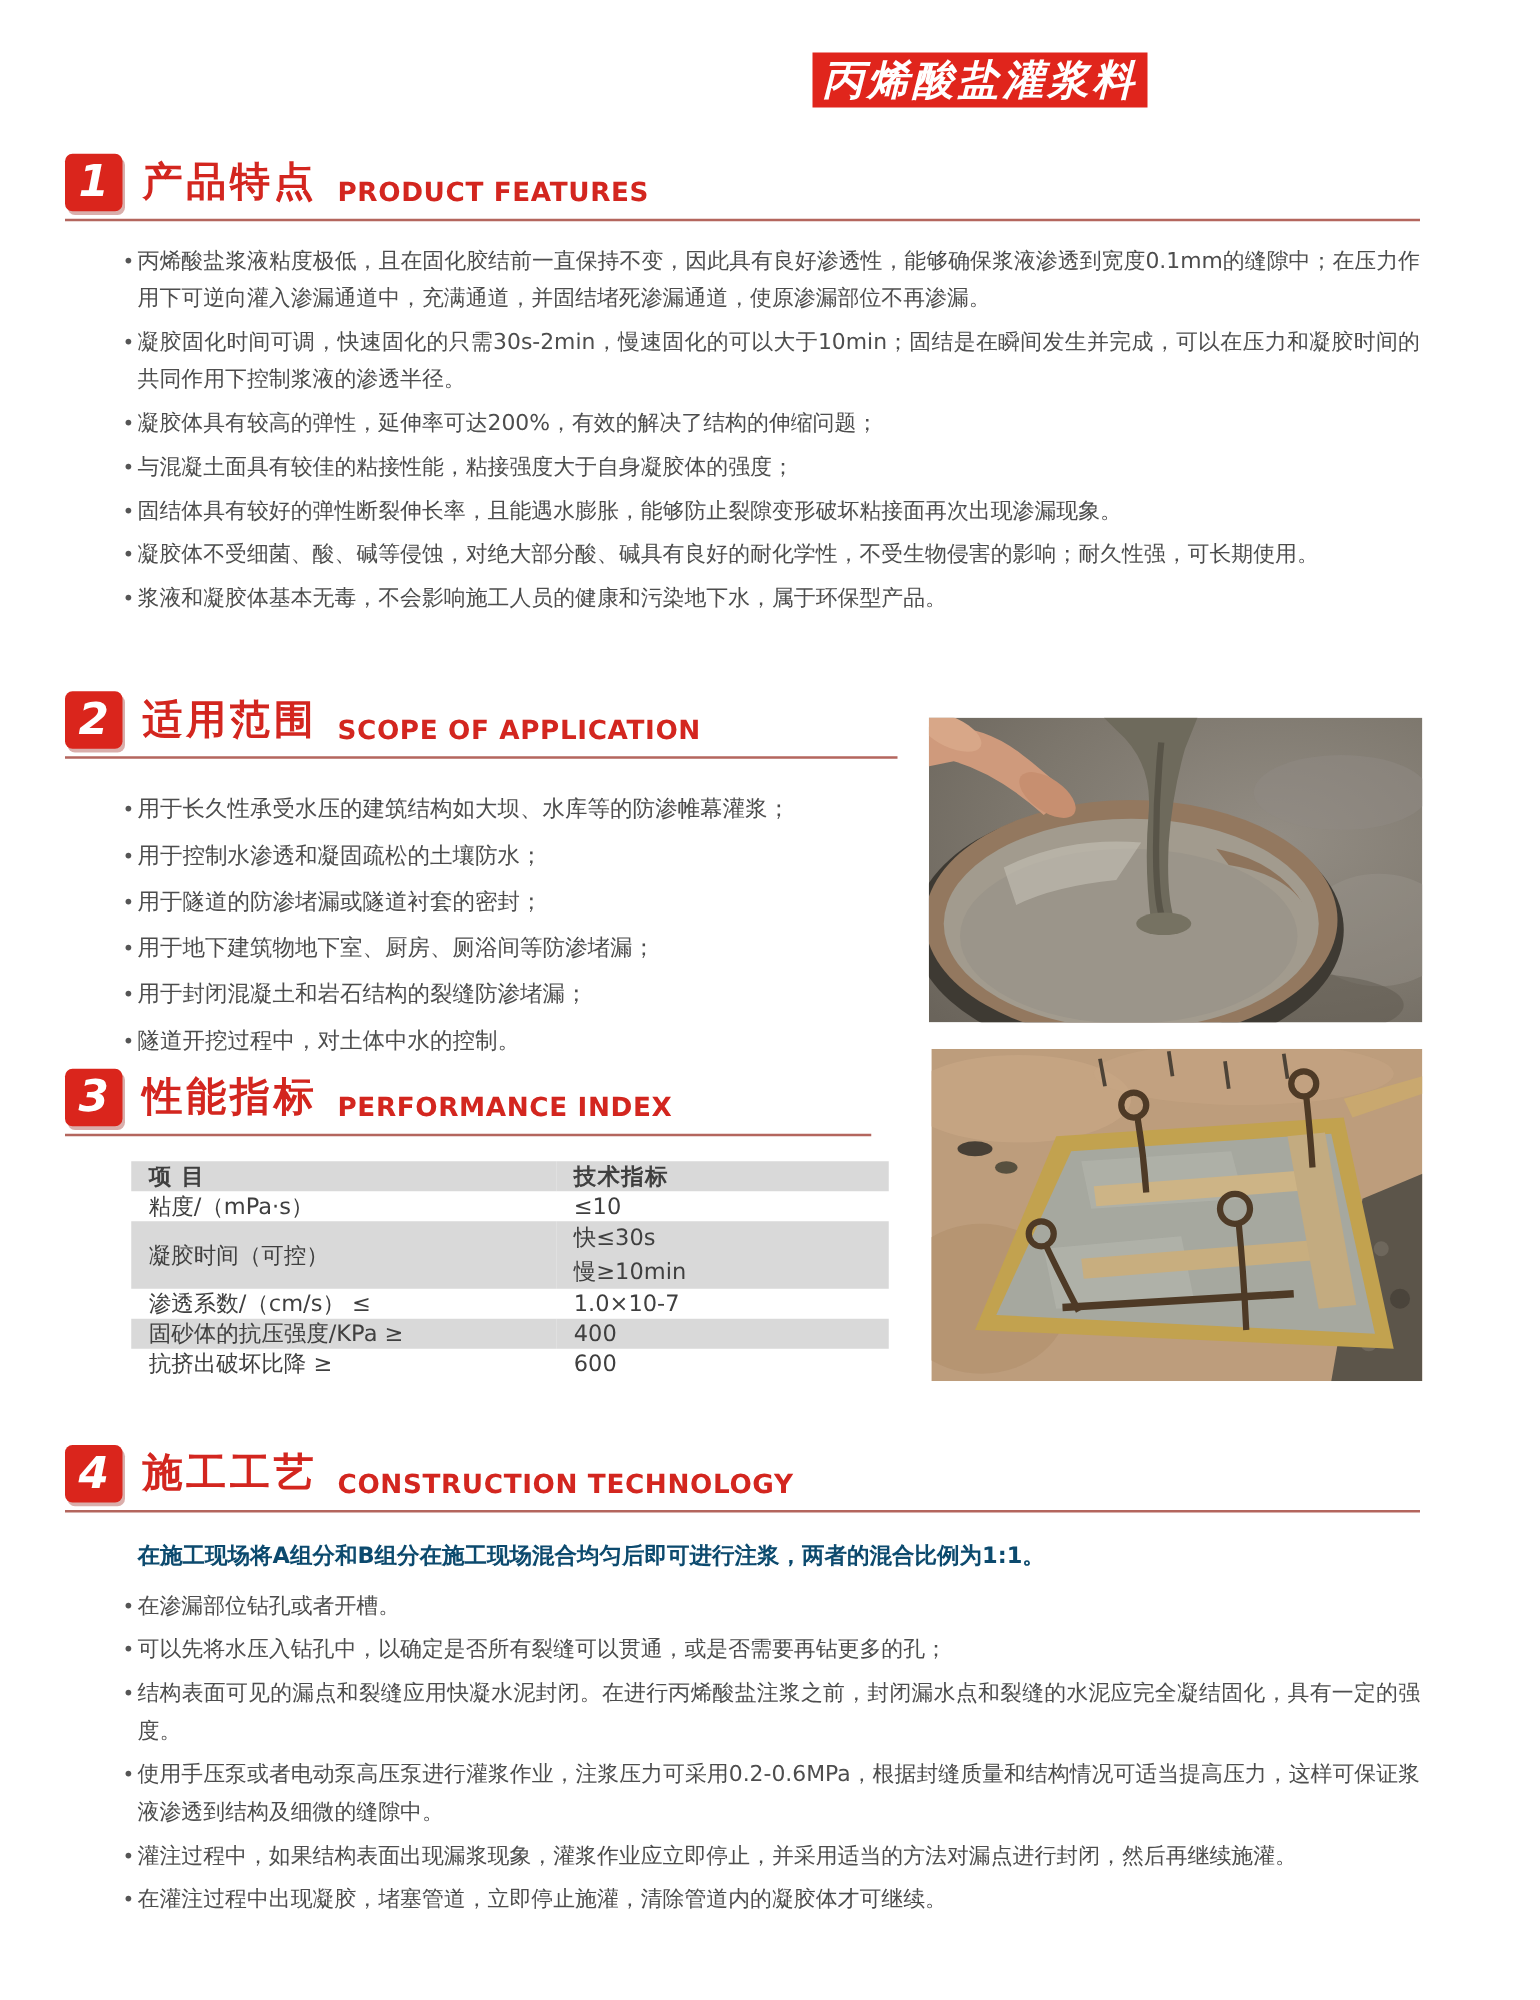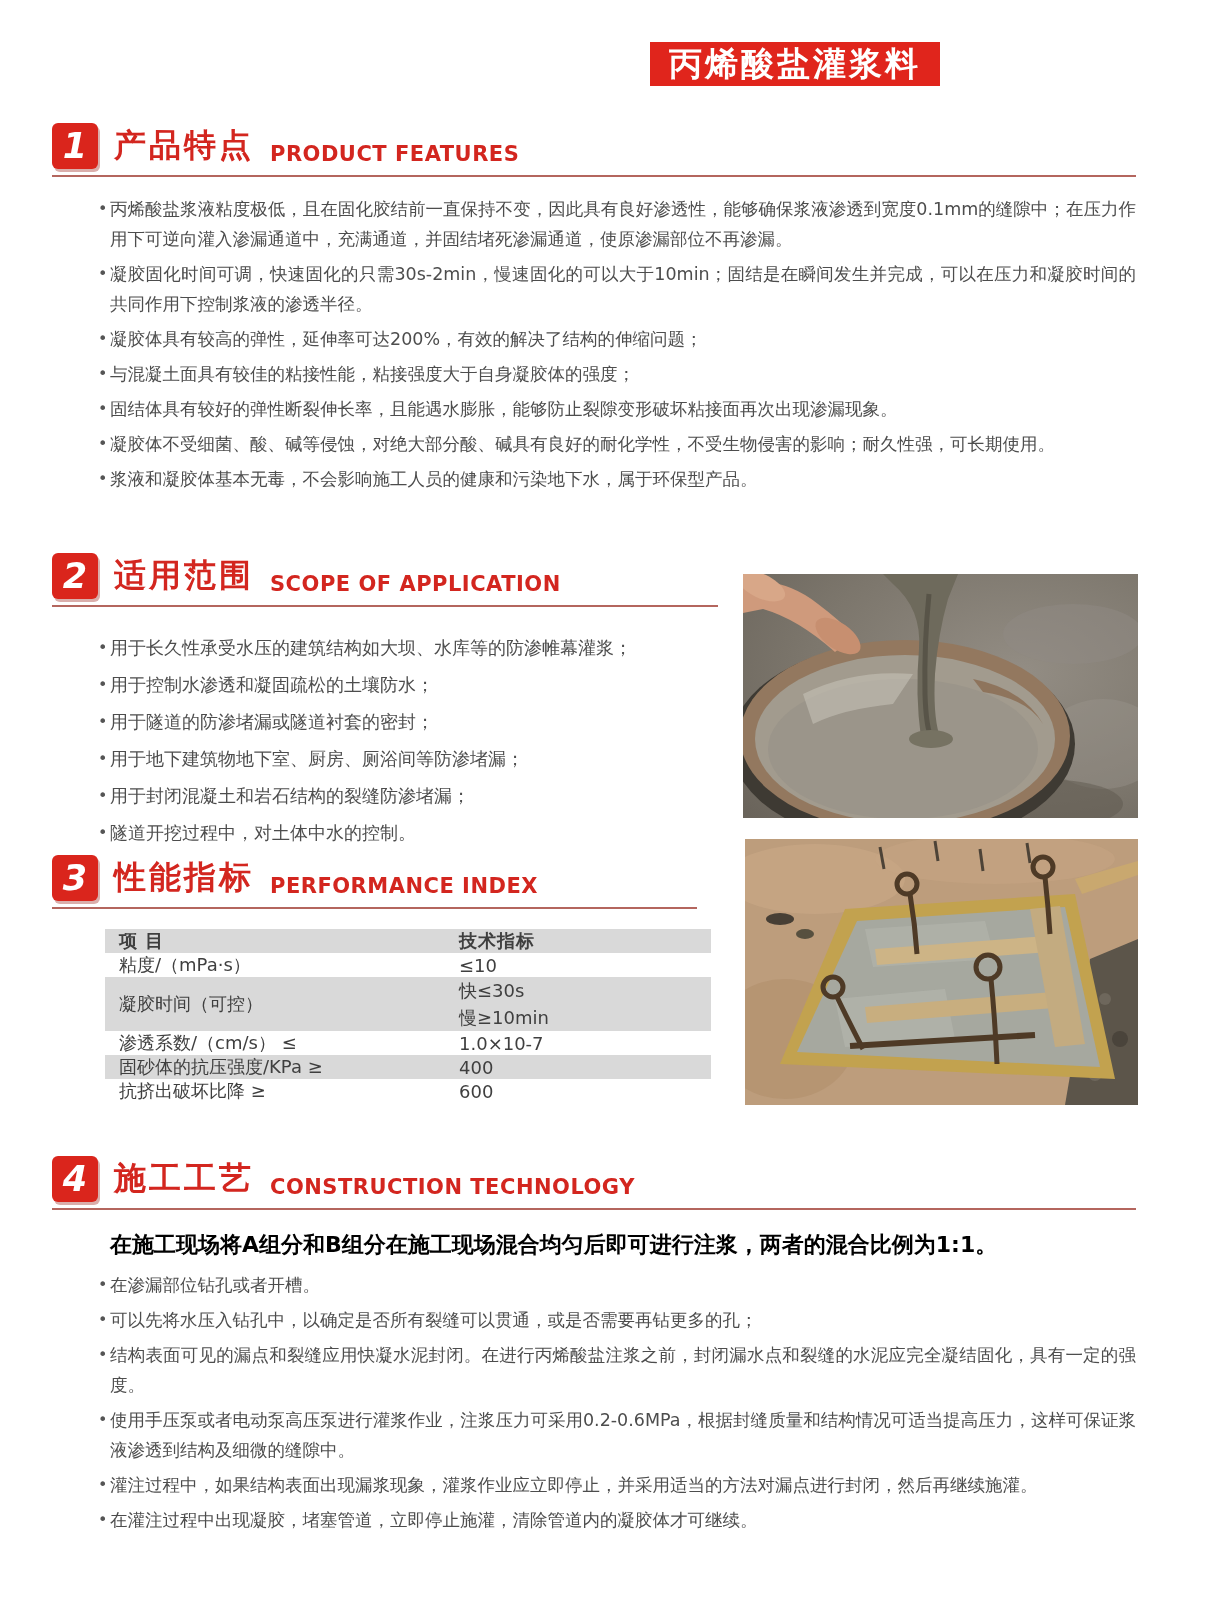--- a/index.html
+++ b/index.html
@@ -5,23 +5,23 @@
   html,body{margin:0;padding:0;}
   body{
     width:1232px;height:1600px;background:#fdfdfd;
     font-family:"DejaVu Sans","Liberation Sans",sans-serif;
     color:#4b4b4b;position:relative;overflow:hidden;
   }
   .page{position:absolute;inset:0;background:#ffffff;}
 
   
   .banner{
-    position:absolute;left:650px;top:42px;width:290px;height:44px;
+    position:absolute;left:650px;top:42px;width:268px;height:44px;
     background:#e0251c;color:#ffffff;display:flex;align-items:center;justify-content:center;
-    font-size:33px;font-weight:bold;letter-spacing:3px;
+    font-size:33px;font-weight:bold;letter-spacing:3px;font-style:italic;
   }
 
   
   .section{position:absolute;left:52px;}
   .sec-head{display:flex;align-items:center;gap:16px;height:48px;}
   .num{
     width:46px;height:46px;background:#da251c;border-radius:6px;
     color:#fff;font-size:35px;font-weight:bold;font-style:italic;
     display:flex;align-items:center;justify-content:center;
     box-shadow:2px 3px 0 rgba(150,22,14,.35);
@@ -53,21 +53,21 @@
   table.perf td{padding:0 0 0 14px;vertical-align:middle;}
   table.perf col.c1{width:340px;}
   table.perf tr{height:24px;}
   table.perf tr.tall{height:41px;}
   table.perf tr.gray{background:#d9d9d9;}
   table.perf tr.head td{font-weight:bold;letter-spacing:1px;}
   .twolines div{line-height:27px;}
 
   
   .intro{
-    margin:20px 0 10px 0;padding-left:58px;font-size:22px;font-weight:bold;color:#000000;line-height:30px;
+    margin:20px 0 10px 0;padding-left:58px;font-size:18px;font-weight:bold;color:#0c4a6e;line-height:30px;
   }
 
   
   .photo{position:absolute;overflow:hidden;}
   #photo1{left:743px;top:574px;width:395px;height:244px;}
   #photo2{left:745px;top:839px;width:393px;height:266px;}
   .photo svg{display:block;width:100%;height:100%;}
 </style>
 </head>
 <body>

